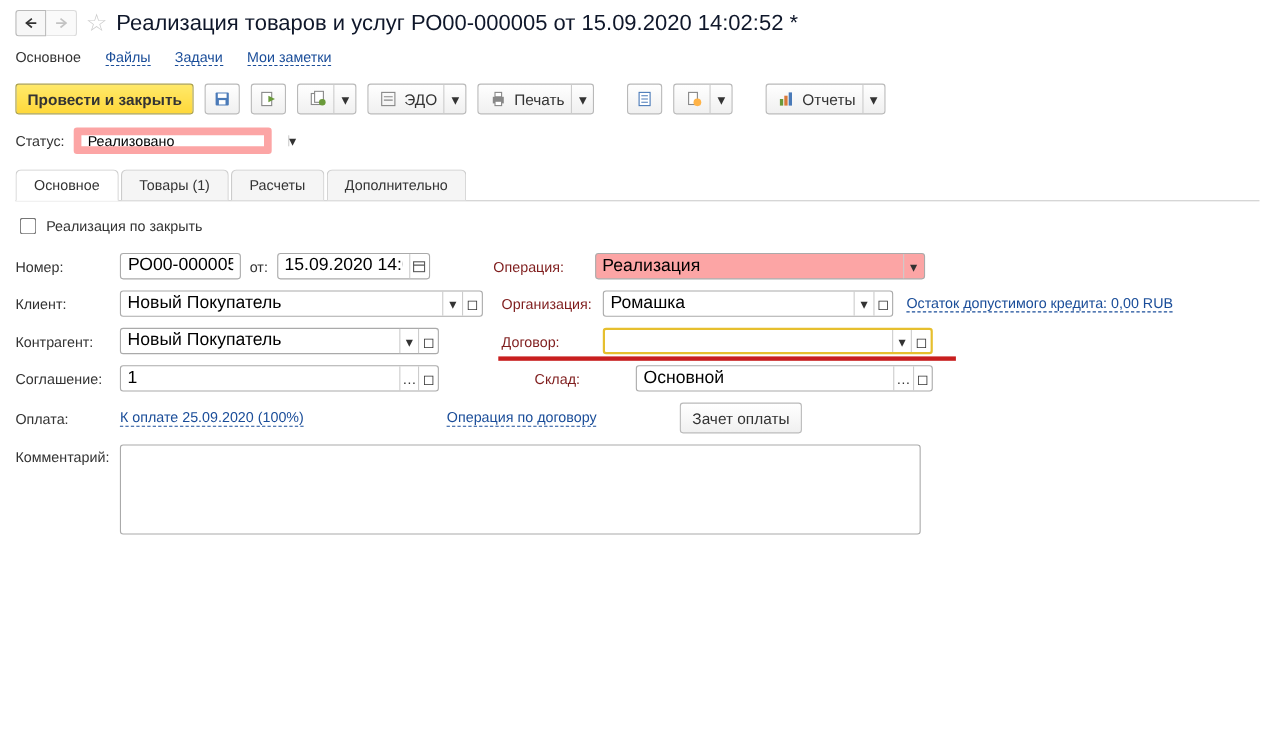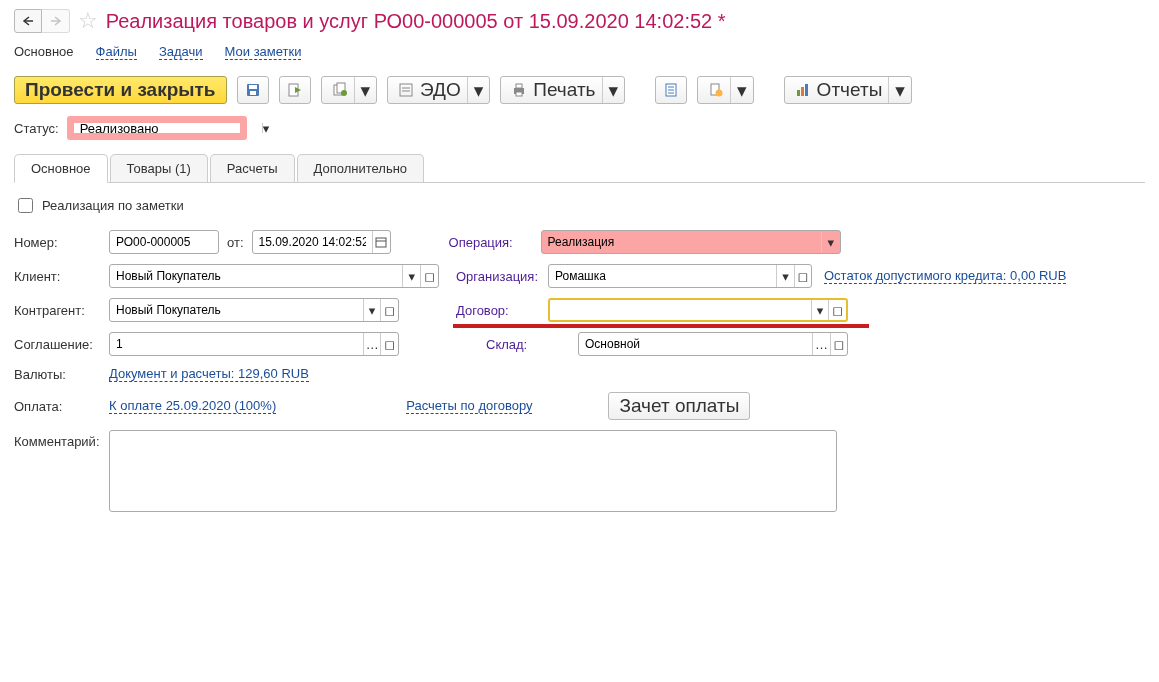--- a/index.html
+++ b/index.html
@@ -23,21 +23,21 @@
     display:flex;align-items:center;justify-content:center;
     cursor:pointer;
   }
   .nav-btn:first-child { border-radius:3px 0 0 3px; }
   .nav-btn:nth-child(2) { border-radius:0 3px 3px 0; margin-right:8px; border-left:none;}
   .star-icon {
     color:#ccc; font-size:22px; margin-right:8px; cursor:pointer;
   }
   .title {
     font-size: 20px;
-    color: #be185d;
+    color: #0f172a;
     text-align: center;
   }
   .nav-row {
     padding: 6px 14px 10px 14px;
     display:flex;
     gap:22px;
     border-bottom: 0px;
   }
   .nav-row span { color:#333; }
   .nav-row a { color:#1a4d99; text-decoration:none; border-bottom:1px dashed #1a4d99; cursor:pointer;}
@@ -48,21 +48,21 @@
     align-items:center;
   }
   .btn {
     border: 1px solid #b9b9b9;
     background: linear-gradient(#fff,#f0f0f0);
     border-radius:3px;
     height:28px;
     padding: 0 10px;
     display:flex;align-items:center;justify-content:center;
     cursor:pointer;
-    font-size:19px;
+    font-size:14px;
     gap:6px;
   }
   .btn-yellow {
     background: linear-gradient(#ffe96a,#ffd83a);
     border-color:#aaa04a;
     font-weight:bold;
   }
   .btn-icon { width:32px; padding:0; }
   .btn-drop { padding-right:0; }
   .btn-drop .carrot { border-left:1px solid #ccc; padding:0 6px; height:100%; display:flex;align-items:center; }
@@ -108,28 +108,28 @@
     padding: 12px 14px;
   }
   .checkbox-row {
     display:flex;align-items:center;gap:6px;margin-bottom:14px;
   }
   .checkbox-row input[type=checkbox]{ width:15px;height:15px; }
   .form-row {
     display:flex; align-items:center; margin-bottom:10px;
   }
   .form-row .lbl { width:95px; color:#333; }
-  .form-row .lbl2 { width:92px; color:#4c1d95; margin-left:30px; }
+  .form-row .lbl2 { width:92px; color:#7f1d1d; margin-left:30px; }
   .fld {
     display:flex;align-items:center;
     border:1px solid #aaa; border-radius:3px;
     height:24px; background:#fff;
   }
   .fld input {
-    border:none; height:22px; font-size:12px; padding:0 6px;
+    border:none; height:22px; font-size:16px; padding:0 6px;
     outline:none; background:transparent; width:100%;
   }
   .fld .fb { border-left:1px solid #ccc; width:20px;height:100%;
     display:flex;align-items:center;justify-content:center;cursor:pointer; }
   .fld-operation { background:#fca5a5; }
   .fld-contract-hl { border:2px solid #e6bf2e; }
   .form-row .dashlink, .dashlink {
     color:#1a4d99; text-decoration:none;
     border-bottom:1px dashed #1a4d99; cursor:pointer;
   }
@@ -253,21 +253,21 @@
   <div class="tab active">Основное</div>
   <div class="tab">Товары (1)</div>
   <div class="tab">Расчеты</div>
   <div class="tab">Дополнительно</div>
 </div>
 
 <div class="form-area">
 
   <div class="checkbox-row">
     <input type="checkbox" style="">
-    <span>Реализация по заметки</span>
+    <span>Реализация по закрыть</span>
   </div>
 
   <div class="form-row">
     <span class="lbl">Номер:</span>
     <div class="fld" style="width:110px;">
       <input value="РО00-000005" style="">
     </div>
     <span style="margin:0 8px;">от:</span>
     <div class="fld" style="width:139px;">
       <input value="15.09.2020 14:02:52" style="">
@@ -325,29 +325,25 @@
       <div class="fb">◻</div>
     </div>
     <span class="lbl2" style="margin-left:87px;">Склад:</span>
     <div class="fld" style="width:270px;">
       <input value="Основной" style="">
       <div class="fb">…</div>
       <div class="fb">◻</div>
     </div>
   </div>
 
-  <div class="form-row">
-    <span class="lbl">Валюты:</span>
-    <a class="dashlink">Документ и расчеты: 129,60 RUB</a>
-  </div>
 
   <div class="form-row">
     <span class="lbl">Оплата:</span>
     <a class="dashlink">К оплате 25.09.2020 (100%)</a>
-    <a class="dashlink" style="margin-left:130px;">Расчеты по договору</a>
+    <a class="dashlink" style="margin-left:130px;">Операция по договору</a>
     <div class="btn" style="margin-left:76px;">
       <span>Зачет оплаты</span>
     </div>
   </div>
 
   <div class="comment-row">
     <span class="lbl">Комментарий:</span>
     <textarea class="comment" style=""></textarea>
   </div>
 

